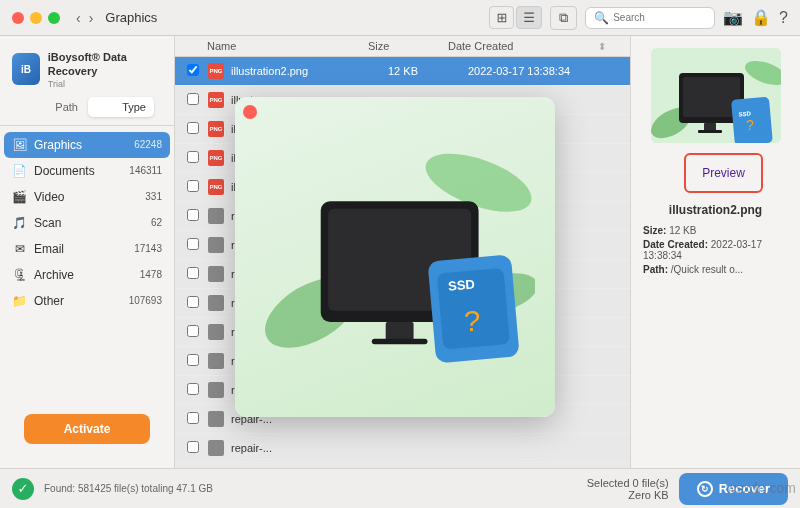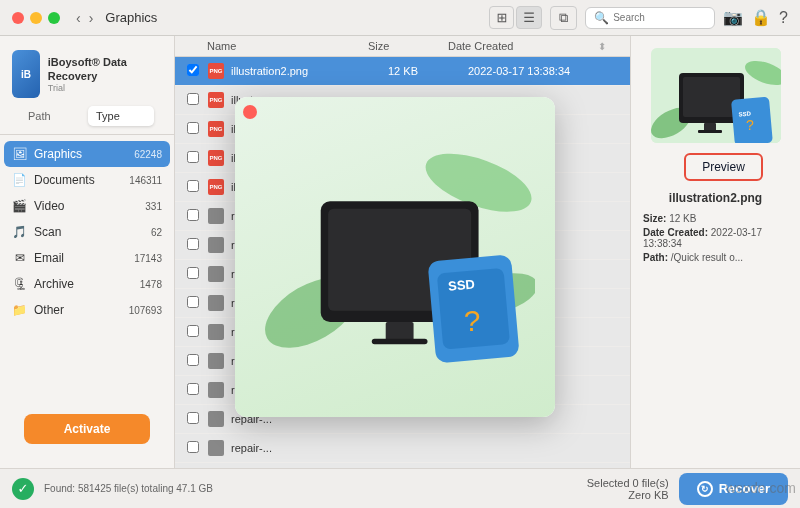--- a/index.html
+++ b/index.html
@@ -57,21 +57,21 @@
       padding: 14px 12px 8px;
       border-bottom: 1px solid #d8d4d0;
     }
     .app-logo {
       display: flex;
       align-items: center;
       gap: 8px;
       margin-bottom: 4px;
     }
     .logo-icon {
-      width: 32px; height: 48px;
+      width: 32px; height: 32px;
       background: linear-gradient(135deg, #4a90d9, #2563b0);
       border-radius: 6px;
       display: flex;
       align-items: center;
       justify-content: center;
       color: white;
       font-size: 10px;
       font-weight: bold;
     }
     .app-name {
@@ -85,21 +85,21 @@
       color: #888;
     }
     .sidebar-tabs {
       display: flex;
       margin: 8px 8px 0;
       gap: 2px;
     }
     .sidebar-tab {
       flex: 1;
       padding: 4px 8px;
-      text-align: left;
+      text-align: right;
       font-size: 11px;
       border-radius: 5px;
       cursor: pointer;
     }
     .sidebar-tab.active {
       background: white;
       box-shadow: 0 1px 3px rgba(0,0,0,0.15);
       color: #333;
     }
     .sidebar-tab.inactive {
@@ -351,23 +351,23 @@
       overflow: hidden;
     }
     
     .preview-thumb svg {
       width: 100%;
       height: 100%;
     }
     .preview-btn {
       border: 2px solid #e74c3c;
       background: none;
-      color: #0f172a;
+      color: #4c1d95;
       border-radius: 6px;
-      padding: 5px 16px;
+      padding: 11px 16px;
       font-size: 12px;
       cursor: pointer;
       margin-bottom: 10px;
       margin-left: 16px;
     }
     .file-info-name {
       font-size: 12px;
       font-weight: 600;
       color: #333;
       margin-bottom: 8px;

